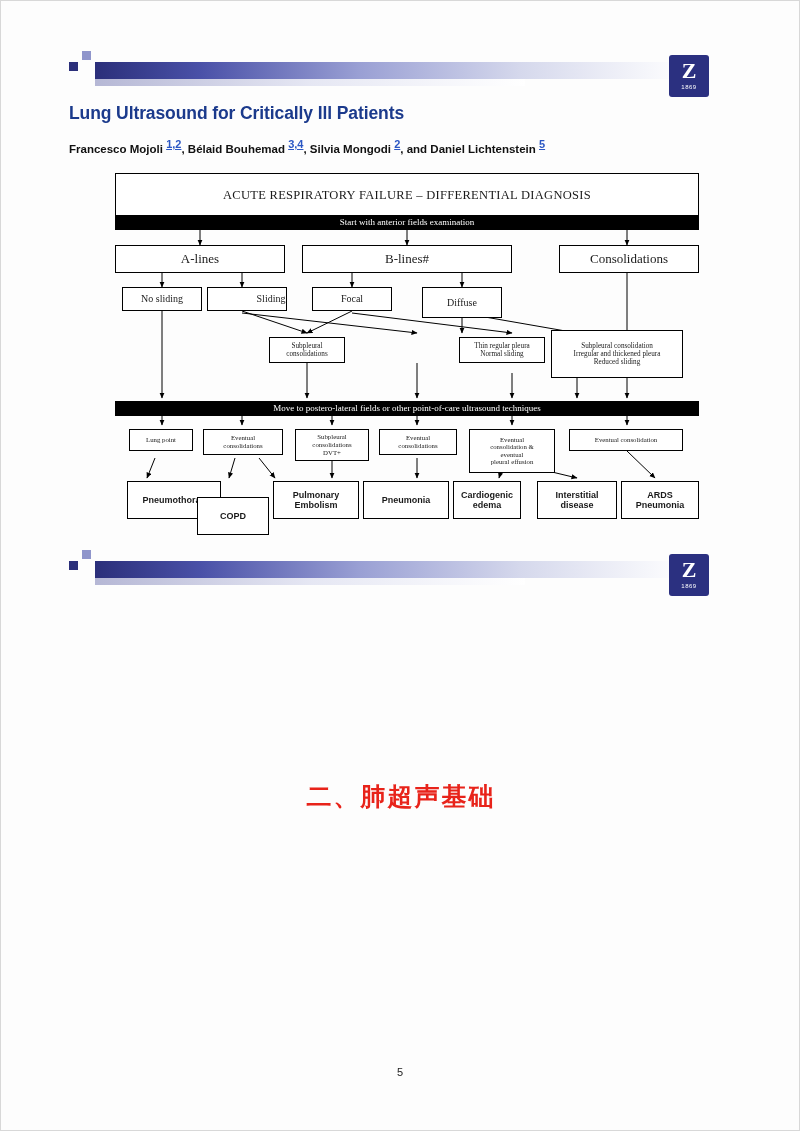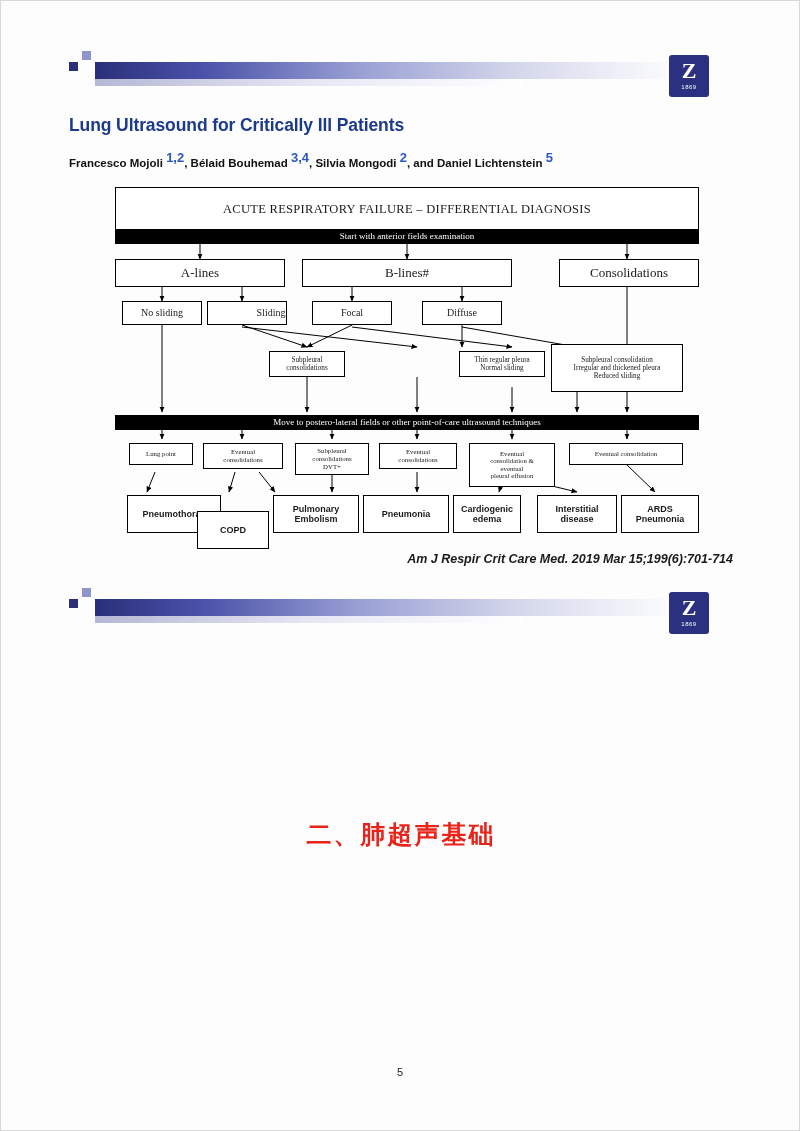--- a/index.html
+++ b/index.html
@@ -69,33 +69,34 @@
     font-size: 6px;
     display: block;
     letter-spacing: .5px;
   }
 
   
   .title {
     color: #1b3a8c;
     font-size: 17.5px;
     font-weight: bold;
-    margin: 22px 0 0 0;
+    margin: 10px 0 0 0;
     letter-spacing: -0.1px;
   }
   .authors {
     font-size: 11.5px;
     font-weight: bold;
     color: #111111;
     margin-top: 14px;
   }
   .authors .sup {
     color: #2b57c4;
-    font-size: 13px;
+    font-size: 11px;
     vertical-align: super;
+    text-decoration: underline;
     font-weight: bold;
   }
 
   
   .figure {
     position: relative;
     margin-top: 18px;
     width: 600px;
     left: 38px;
     height: 355px;
@@ -242,21 +243,21 @@
 
         <div class="bar" style="left:8px;top:42px;width:584px;height:15px;">Start with anterior fields examination</div>
 
         <div class="box lvl1" style="left:8px;top:72px;width:170px;height:28px;">A-lines</div>
         <div class="box lvl1" style="left:195px;top:72px;width:210px;height:28px;">B-lines#</div>
         <div class="box lvl1" style="left:452px;top:72px;width:140px;height:28px;">Consolidations</div>
 
         <div class="box lvl2" style="left:15px;top:114px;width:80px;height:24px;">No sliding</div>
         <div class="box lvl2" style="left:100px;top:114px;width:80px;height:24px;padding-left:48px;">Sliding</div>
         <div class="box lvl2" style="left:205px;top:114px;width:80px;height:24px;">Focal</div>
-        <div class="box lvl2" style="left:315px;top:114px;width:80px;height:24px;">Diffuse</div>
+        <div class="box lvl2" style="left:315px;top:114px;width:80px;height:31px;">Diffuse</div>
 
         <div class="box small" style="left:162px;top:164px;width:76px;height:26px;white-space:pre-line;">Subpleural
 consolidations</div>
         <div class="box small" style="left:352px;top:164px;width:86px;height:26px;white-space:pre-line;">Thin regular pleura
 Normal sliding</div>
         <div class="box small" style="left:444px;top:157px;width:132px;height:48px;white-space:pre-line;">Subpleural consolidation
 Irregular and thickened pleura
 Reduced sliding</div>
 
         <div class="bar" style="left:8px;top:228px;width:584px;height:15px;">Move to postero-lateral fields or other point-of-care ultrasound techniques</div>
@@ -281,21 +282,20 @@
 Embolism</div>
         <div class="box outcome" style="left:256px;top:308px;width:86px;height:38px;white-space:pre-line;">Pneumonia</div>
         <div class="box outcome" style="left:346px;top:308px;width:68px;height:38px;white-space:pre-line;">Cardiogenic
 edema</div>
         <div class="box outcome" style="left:430px;top:308px;width:80px;height:38px;white-space:pre-line;">Interstitial
 disease</div>
         <div class="box outcome" style="left:514px;top:308px;width:78px;height:38px;white-space:pre-line;">ARDS
 Pneumonia</div>
       </div>
 
-      <div class="citation">Am J Respir Crit Care Med. 2019 Mar 15;199(6):701-714</div>
     </div>
 
     <div>
       <div class="band2wrap">
         <div class="band">
           <div class="sq" style="left:0px;top:11px;width:9px;height:9px;"></div>
           <div class="sq" style="left:13px;top:0px;width:9px;height:9px;background:#8f95cb;"></div>
           <div class="grad"></div>
           <div class="grad2"></div>
           <div class="logo">

